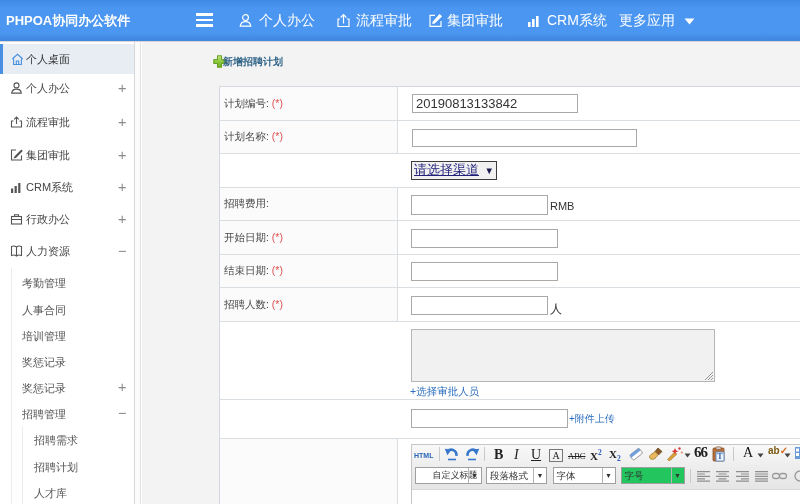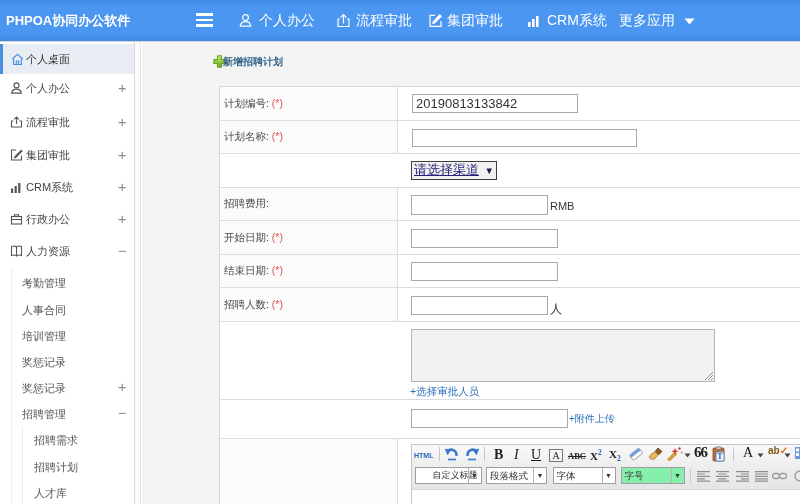--- a/index.html
+++ b/index.html
@@ -244,21 +244,21 @@
       <path d="M12.4 9.8 C13 4.2 6.8 1.8 3.6 5.6" stroke="#3877cb" stroke-width="2.6" fill="none"></path>
       <path d="M0.8 2.8 L7.6 3.4 L3.4 9.2 Z" fill="#3877cb"></path>
       <path d="M4 13.5 H12" stroke="#3877cb" stroke-width="1.6"></path>
     </g>
   </svg>
 <div class="abs" style="left:484px;top:447px;width:1px;height:14px;background:#c9c9c9"></div>
 <div class="abs" style="left:494px;top:447px;font-family:'Liberation Serif',serif;font-weight:bold;font-size:14px;color:#222">B</div>
 <div class="abs" style="left:514px;top:447px;font-family:'Liberation Serif',serif;font-style:italic;font-size:14px;color:#222">I</div>
 <div class="abs" style="left:531px;top:447px;font-family:'Liberation Serif',serif;font-size:14px;color:#222;text-decoration:underline">U</div>
 <div class="abs" style="left:549px;top:449px;width:14px;height:13px;border:1px solid #777;font-family:'Liberation Serif',serif;font-size:10px;color:#222;text-align:center;line-height:11px">A</div>
-<div class="abs" style="left:568px;top:451px;font-family:'Liberation Serif',serif;font-weight:bold;font-size:8.5px;color:#222;text-decoration:line-through">ABC</div>
+<div class="abs" style="left:568px;top:451px;font-family:'Liberation Serif',serif;font-weight:normal;font-size:8.5px;color:#222;text-decoration:line-through">ABC</div>
 <div class="abs" style="left:590px;top:448px;font-family:'Liberation Serif',serif;font-weight:bold;font-size:11px;color:#222">X<sup style="font-size:7.5px;color:#2a5bbd">2</sup></div>
 <div class="abs" style="left:609px;top:448px;font-family:'Liberation Serif',serif;font-weight:bold;font-size:11px;color:#222">X<sub style="font-size:7.5px;color:#2a5bbd">2</sub></div>
 <svg class="abs" style="left:628px;top:447px" width="16" height="14" viewBox="0 0 16 14">
     <g transform="rotate(-38 8 7)">
       <rect x="2" y="4" width="12" height="6.5" rx="1.6" fill="#fff" stroke="#888" stroke-width="0.8"></rect>
       <path d="M2 7 L14 7 L14 5.6 C14 4.7 13.3 4 12.4 4 L3.6 4 C2.7 4 2 4.7 2 5.6 Z" fill="#6f9fdd"></path>
     </g>
   </svg>
 <svg class="abs" style="left:648px;top:446px" width="16" height="15" viewBox="0 0 16 15">
     <path d="M10 2 L14 5.5 L10.5 9 L7 5.5 Z" fill="#8a5a28" stroke="#5f3a12" stroke-width="0.7"></path>
@@ -297,21 +297,21 @@
 
 <div class="abs" style="left:414.5px;top:467px;width:67px;height:17px;border:1px solid #9f9f9f;background:#fff;font-size:9px;color:#333;line-height:15px">
   <span style="padding-left:17px">自定义标题</span>
   <span style="position:absolute;right:0;top:0;width:13px;height:15px;border-left:1px solid #b5b5b5;text-align:center;font-size:7px;line-height:15px;color:#333">▼</span></div>
 <div class="abs" style="left:486px;top:467px;width:61px;height:17px;border:1px solid #9f9f9f;background:#fff;font-size:9.5px;color:#333;line-height:15px">
   <span style="padding-left:3px">段落格式</span>
   <span style="position:absolute;right:0;top:0;width:13px;height:15px;border-left:1px solid #b5b5b5;text-align:center;font-size:7px;line-height:15px;color:#333">▼</span></div>
 <div class="abs" style="left:552.5px;top:467px;width:63px;height:17px;border:1px solid #9f9f9f;background:#fff;font-size:9.5px;color:#333;line-height:15px">
   <span style="padding-left:3px">字体</span>
   <span style="position:absolute;right:0;top:0;width:13px;height:15px;border-left:1px solid #b5b5b5;text-align:center;font-size:7px;line-height:15px;color:#333">▼</span></div>
-<div class="abs" style="left:620.5px;top:467px;width:64px;height:17px;border:1px solid #9f9f9f;background:#86efac;font-size:9.5px;color:#333;line-height:15px">
+<div class="abs" style="left:620.5px;top:467px;width:64px;height:17px;border:1px solid #9f9f9f;background:#22c55e;font-size:9.5px;color:#333;line-height:15px">
   <span style="padding-left:3px">字号</span>
   <span style="position:absolute;right:0;top:0;width:13px;height:15px;border-left:1px solid #b5b5b5;text-align:center;font-size:7px;line-height:15px;color:#333">▼</span></div>
 <div class="abs" style="left:690px;top:469px;width:1px;height:14px;background:#c9c9c9"></div>
 
 <svg class="abs" style="left:697px;top:471px" width="13" height="11" viewBox="0 0 13 11" stroke="#8f8f8f" stroke-width="1.2">
     <path d="M0 0.6 H13 M0 3 H8 M0 5.4 H13 M0 7.8 H8 M0 10.2 H13"></path>
   </svg>
 <svg class="abs" style="left:716px;top:471px" width="13" height="11" viewBox="0 0 13 11" stroke="#8f8f8f" stroke-width="1.2">
     <path d="M0 0.6 H13 M2.5 3 H10.5 M0 5.4 H13 M2.5 7.8 H10.5 M0 10.2 H13"></path>
   </svg>

